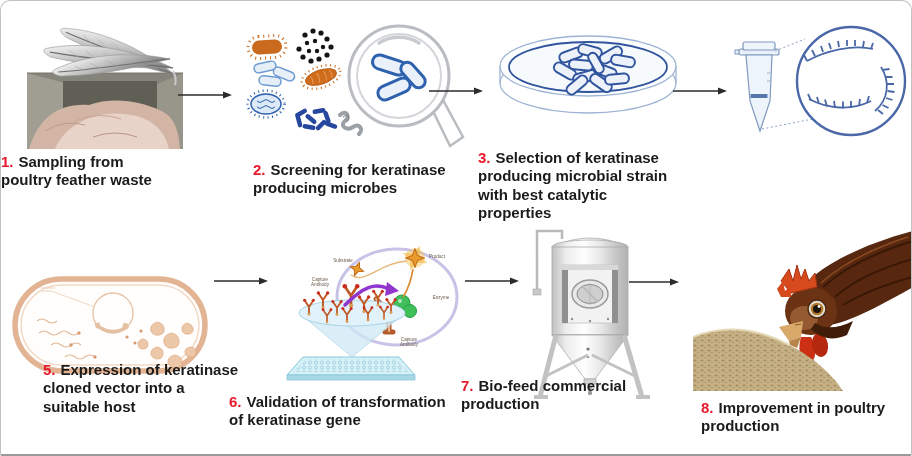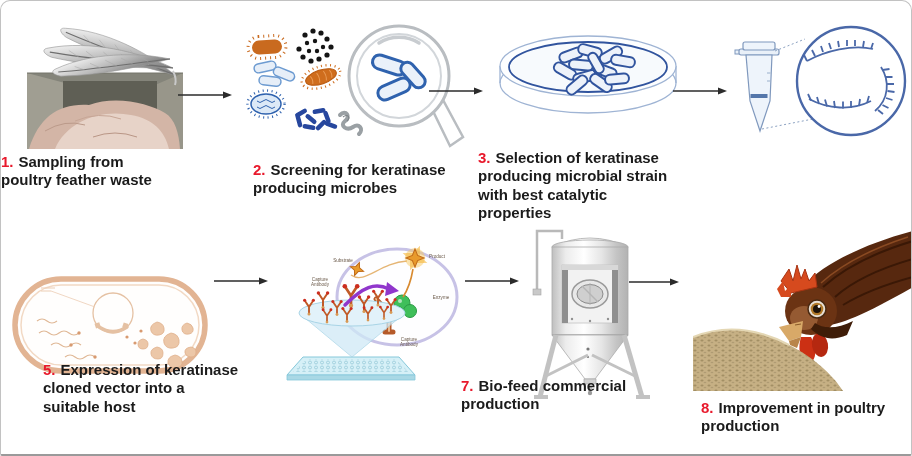--- a/index.html
+++ b/index.html
@@ -439,20 +439,24 @@
     <span class="num">3.</span><span class="lbl">Selection of keratinase
 producing microbial strain
 with best catalytic
 properties</span>
   </div>
   <div class="caption" style="left:6px;top:360px;width:240px;margin-left:36px;">
     <span class="num">5.</span><span class="lbl">Expression of keratinase
 cloned vector into a
 suitable host</span>
   </div>
+  <div class="caption" style="left:228px;top:392px;width:265px;">
+    <span class="num">6.</span><span class="lbl">Validation of transformation
+of keratinase gene</span>
+  </div>
   <div class="caption center" style="left:460px;top:376px;width:220px;">
     <span class="num">7.</span><span class="lbl">Bio-feed commercial
 production</span>
   </div>
   <div class="caption center" style="left:700px;top:398px;width:220px;">
     <span class="num">8.</span><span class="lbl">Improvement in poultry
 production</span>
   </div>
 
 </div>

